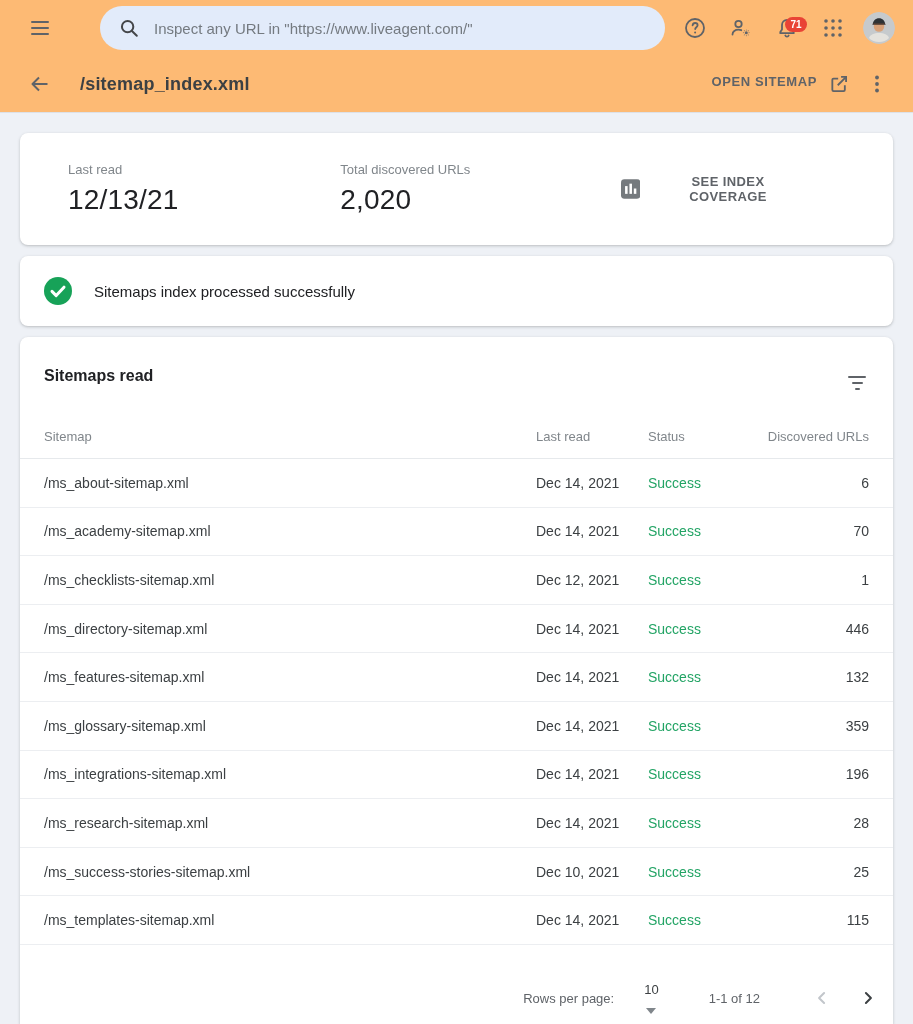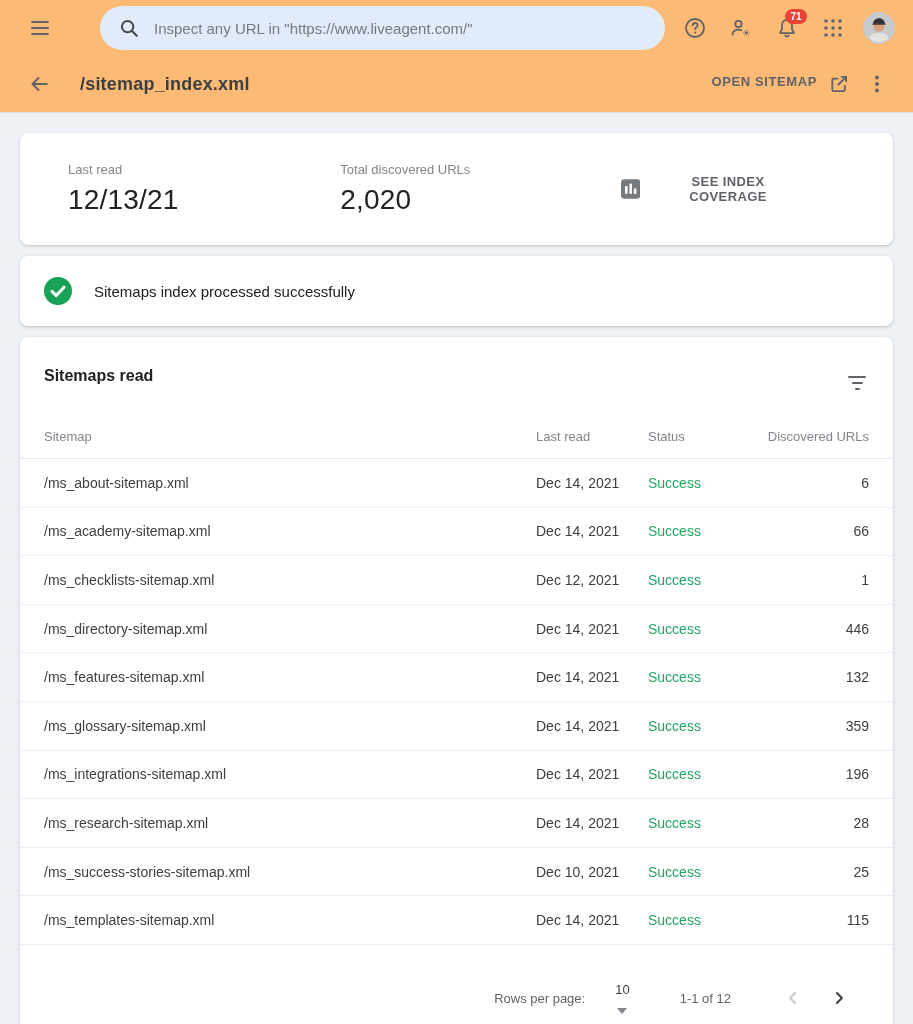--- a/index.html
+++ b/index.html
@@ -23,21 +23,21 @@
     margin-left: 40px; width: 565px; height: 44px; border-radius: 22px;
     background: #e2ebfa; display: flex; align-items: center; padding: 0 18px; gap: 14px;
   }
   .searchbox input {
     flex: 1; border: none; background: transparent; outline: none;
     font-family: "Liberation Sans", sans-serif; font-size: 15px; color: #3c4043;
   }
   .searchbox input::placeholder { color: #747a80; opacity: 1; }
   .topbar-icons { margin-left: auto; display: flex; align-items: center; gap: 6px; }
   .badge {
-    position: absolute; top: 1px; left: 18px; min-width: 22px; height: 15px;
+    position: absolute; top: 9px; left: 18px; min-width: 22px; height: 15px;
     background: #e94335; color: #fff; font-size: 10px; font-weight: bold;
     border-radius: 8px; display: flex; align-items: center; justify-content: center;
     padding: 0 4px; line-height: 1;
   }
   .avatar { width: 32px; height: 32px; border-radius: 50%; overflow: hidden; flex: none; }
   
   .page-header { height: 56px; display: flex; align-items: center; padding: 0 16px 0 20px; }
   .page-title { font-size: 18px; font-weight: bold; color: #3c4043; margin-left: 20px; letter-spacing: .2px; }
   .open-sitemap {
     margin-left: auto; display: flex; align-items: flex-start; gap: 12px;
@@ -79,21 +79,21 @@
   .thead { height: 44px; color: #80868b; font-size: 13px; border-bottom: 1px solid #e6e9ec; }
   .col-sitemap { flex: 1; }
   .col-date { width: 112px; }
   .col-status { width: 103px; }
   .col-count { width: 118px; text-align: right; }
   .trow { height: 48.6px; font-size: 14px; color: #3c4043; border-bottom: 1px solid #eceef1; cursor: pointer; }
   .trow .col-status { color: #23a465; }
   .trow .col-count { color: #3c4043; }
   .tfoot {
     margin-top: auto; height: 52px; display: flex; align-items: center;
-    justify-content: flex-end; padding-right: 34px; font-size: 13px; color: #5f6368;
+    justify-content: flex-end; padding-right: 5px; font-size: 13px; color: #5f6368;
   }
   .rpp-label { margin-right: 30px; }
   .rpp-select { display: flex; align-items: center; gap: 11px; cursor: pointer; color: #3c4043; flex-direction: column; }
   .rpp-caret { width: 0; height: 0; border-left: 5px solid transparent; border-right: 5px solid transparent; border-top: 6px solid #80868b; }
   .range-label { margin-left: 50px; margin-right: 42px; }
   .pager-btn { width: 40px; height: 40px; }
   .pager-btn.next { margin-left: 6px; margin-right: 0; }
 </style>
 </head>
 <body>
@@ -250,21 +250,21 @@
       <div class="trow">
         <span class="col-sitemap">/ms_about-sitemap.xml</span>
         <span class="col-date">Dec 14, 2021</span>
         <span class="col-status">Success</span>
         <span class="col-count">6</span>
       </div>
       <div class="trow">
         <span class="col-sitemap">/ms_academy-sitemap.xml</span>
         <span class="col-date">Dec 14, 2021</span>
         <span class="col-status">Success</span>
-        <span class="col-count">66</span>
+        <span class="col-count">70</span>
       </div>
       <div class="trow">
         <span class="col-sitemap">/ms_checklists-sitemap.xml</span>
         <span class="col-date">Dec 12, 2021</span>
         <span class="col-status">Success</span>
         <span class="col-count">1</span>
       </div>
       <div class="trow">
         <span class="col-sitemap">/ms_directory-sitemap.xml</span>
         <span class="col-date">Dec 14, 2021</span>

